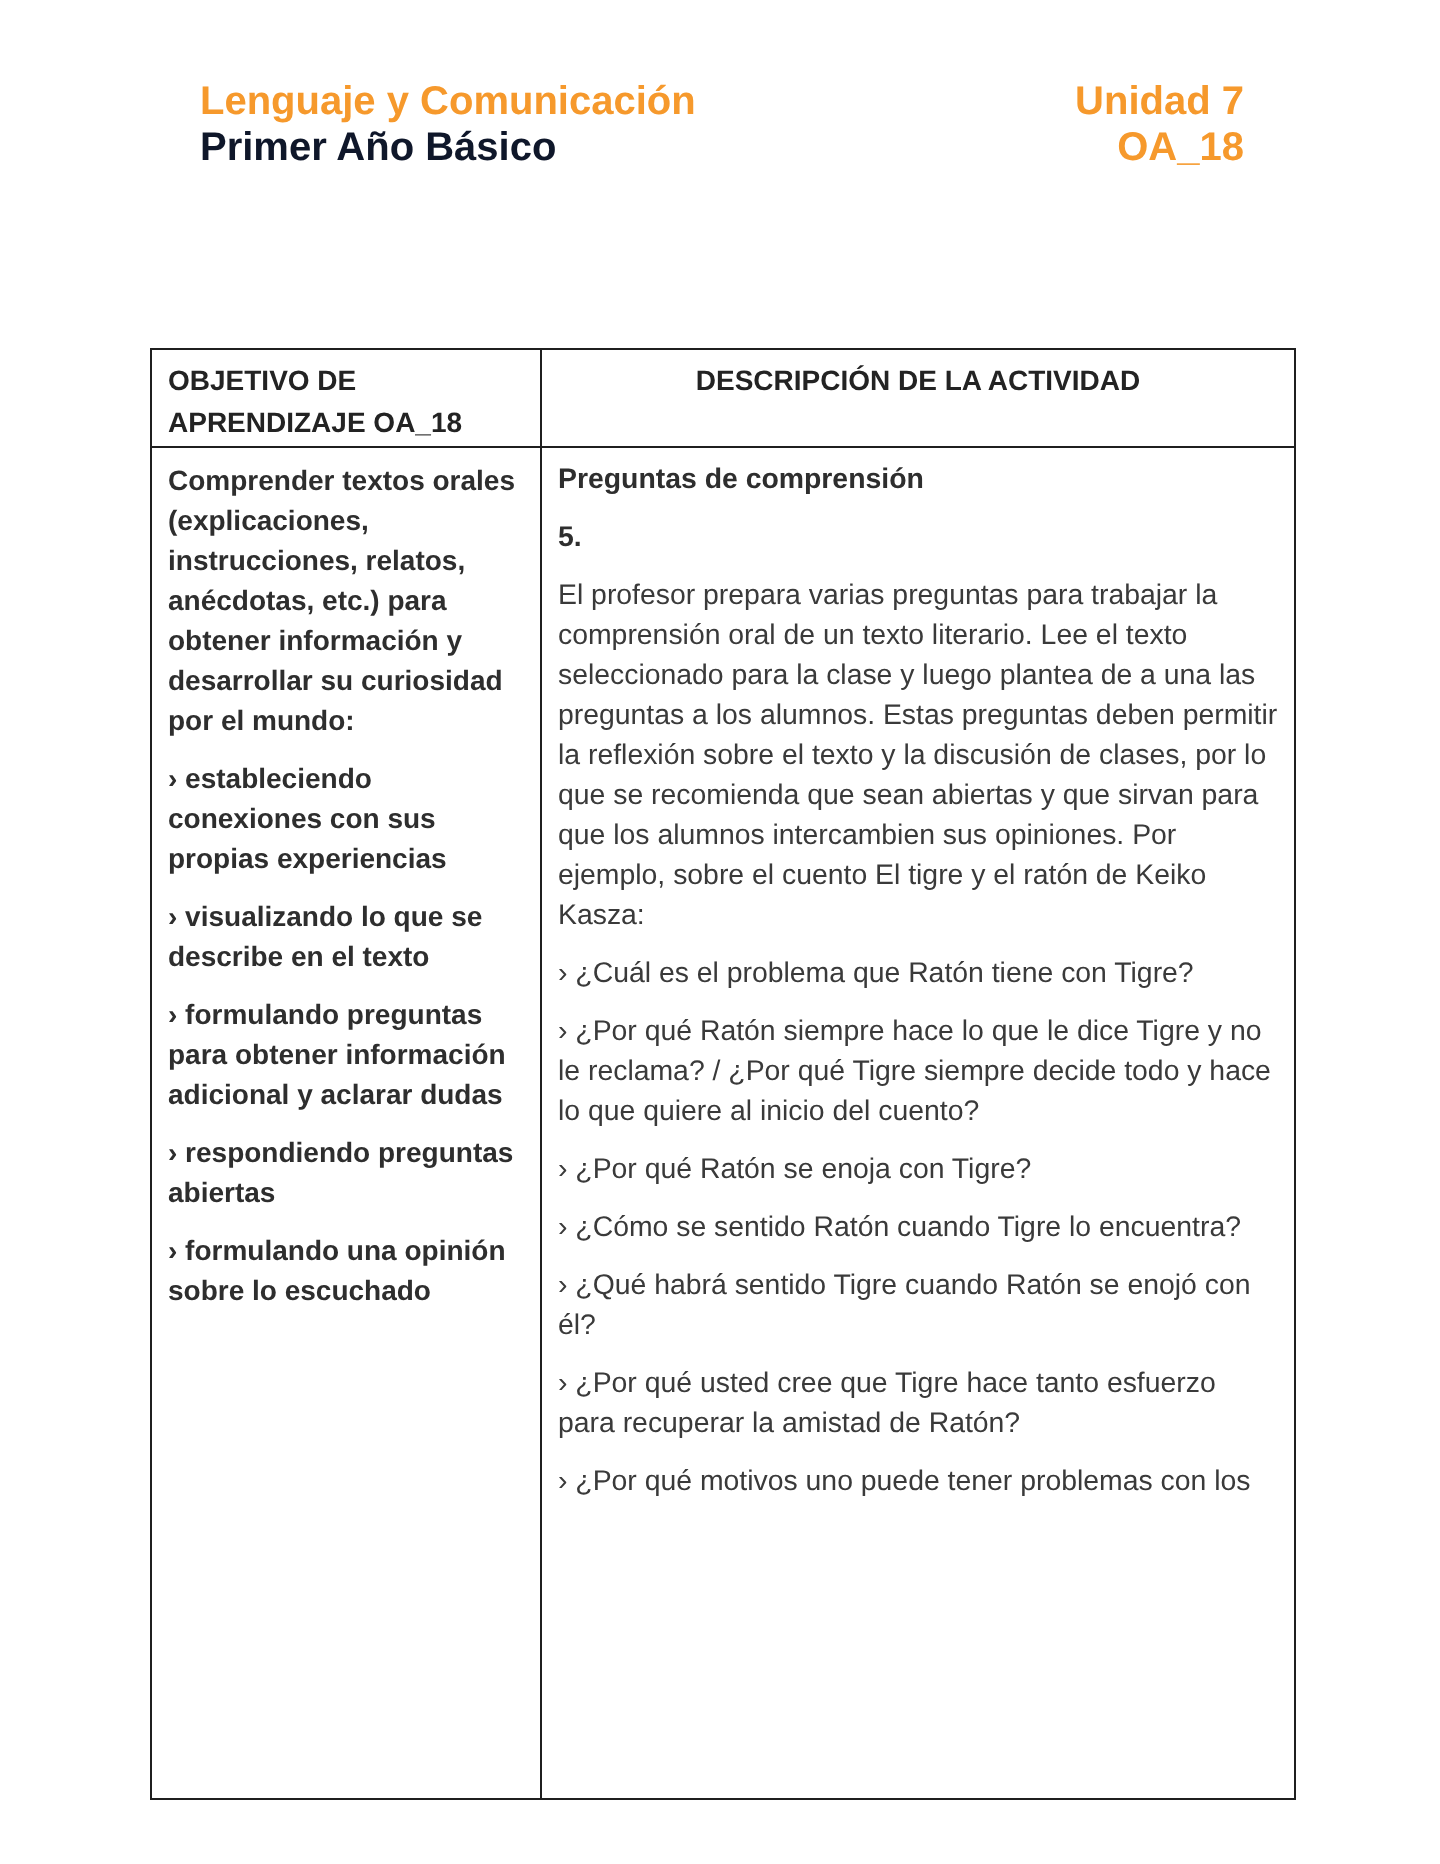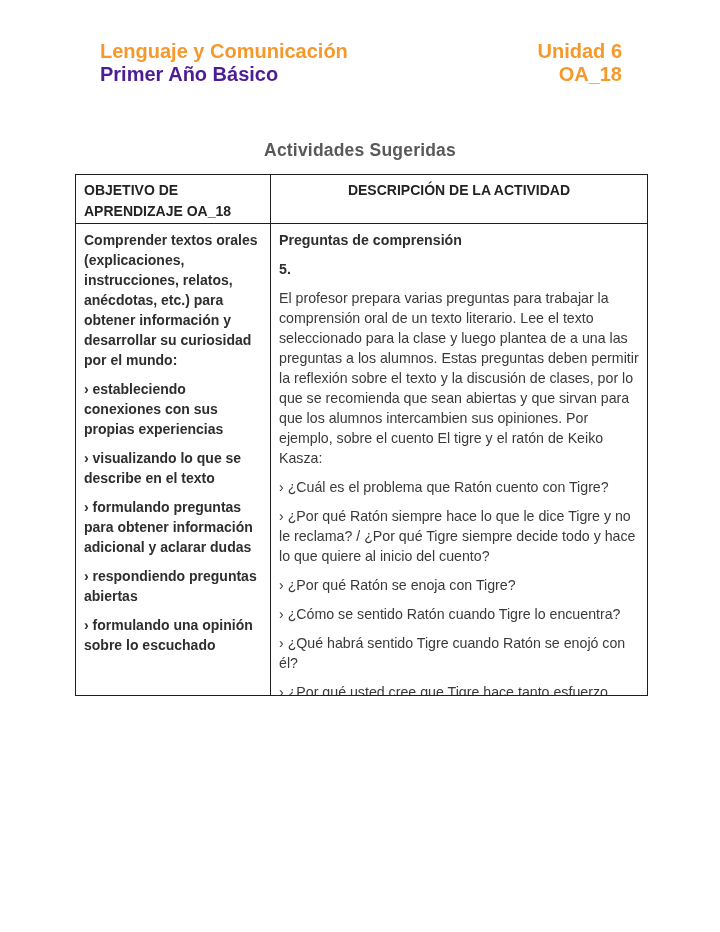--- a/index.html
+++ b/index.html
@@ -12,32 +12,32 @@
   }
 
   
   .doc-header {
     position:absolute; left:100px; top:40px; width:522px;
     display:flex; justify-content:space-between; align-items:flex-end;
     font-size:20px; font-weight:bold; line-height:23px;
   }
   .header-right { text-align:right; }
   .subject, .unit, .oa { color:var(--accent-orange, #F6992C); }
-  .grade { color:#4c1d95; }
+  .grade { color:#0f172a; }
 
   
   .doc-title {
     position:absolute; left:0; top:140px; width:720px; text-align:center;
     font-size:17.5px; font-weight:bold; color:var(--title-gray, #595959);
     letter-spacing:0.2px;
   }
 
   
   .activity-table {
-    position:absolute; left:75px; top:174px; width:573px; height:522px;
+    position:absolute; left:75px; top:174px; width:573px; height:726px;
     display:grid; grid-template-columns:195px 1fr; grid-template-rows:49px 1fr;
     border:1.6px solid var(--border-color, #1f1f1f);
     background:#ffffff;
   }
   .cell { overflow:hidden; }
   .col-left { border-right:1.6px solid var(--border-color, #1f1f1f); }
   .th {
     border-bottom:1.6px solid var(--border-color, #1f1f1f);
     font-weight:bold; font-size:14px; line-height:21px;
     padding:5px 8px 0 8px; color:#232323;
@@ -55,26 +55,25 @@
 <body>
 
 <div class="page">
 
   <div class="doc-header">
     <div class="header-left">
       <div class="subject">Lenguaje y Comunicación</div>
       <div class="grade">Primer Año Básico</div>
     </div>
     <div class="header-right">
-      <div class="unit">Unidad 6</div>
+      <div class="unit">Unidad 7</div>
       <div class="oa">OA_18</div>
     </div>
   </div>
 
-  <div class="doc-title">Actividades Sugeridas</div>
 
   <div class="activity-table">
 
     <div class="cell th col-left">OBJETIVO DE APRENDIZAJE OA_18</div>
 
     <div class="cell th th-center">DESCRIPCIÓN DE LA ACTIVIDAD</div>
 
     <div class="cell body-cell col-left objective-cell">
       <p>Comprender textos orales (explicaciones, instrucciones, relatos, anécdotas, etc.) para obtener información y desarrollar su curiosidad por el mundo:</p>
       <div>
@@ -84,21 +83,21 @@
           <p>› respondiendo preguntas abiertas</p>
           <p>› formulando una opinión sobre lo escuchado</p>
         </div>
     </div>
 
     <div class="cell body-cell activity-cell">
       <p class="act-heading">Preguntas de comprensión</p>
       <p class="act-number">5.</p>
       <p class="act-desc">El profesor prepara varias preguntas para trabajar la comprensión oral de un texto literario. Lee el texto seleccionado para la clase y luego plantea de a una las preguntas a los alumnos. Estas preguntas deben permitir la reflexión sobre el texto y la discusión de clases, por lo que se recomienda que sean abiertas y que sirvan para que los alumnos intercambien sus opiniones. Por ejemplo, sobre el cuento El tigre y el ratón de Keiko Kasza:</p>
       <div>
-          <p>› ¿Cuál es el problema que Ratón cuento con Tigre?</p>
+          <p>› ¿Cuál es el problema que Ratón tiene con Tigre?</p>
           <p>› ¿Por qué Ratón siempre hace lo que le dice Tigre y no le reclama? / ¿Por qué Tigre siempre decide todo y hace lo que quiere al inicio del cuento?</p>
           <p>› ¿Por qué Ratón se enoja con Tigre?</p>
           <p>› ¿Cómo se sentido Ratón cuando Tigre lo encuentra?</p>
           <p>› ¿Qué habrá sentido Tigre cuando Ratón se enojó con él?</p>
           <p>› ¿Por qué usted cree que Tigre hace tanto esfuerzo para recuperar la amistad de Ratón?</p>
           <p>› ¿Por qué motivos uno puede tener problemas con los</p>
         </div>
     </div>
 
   </div>

